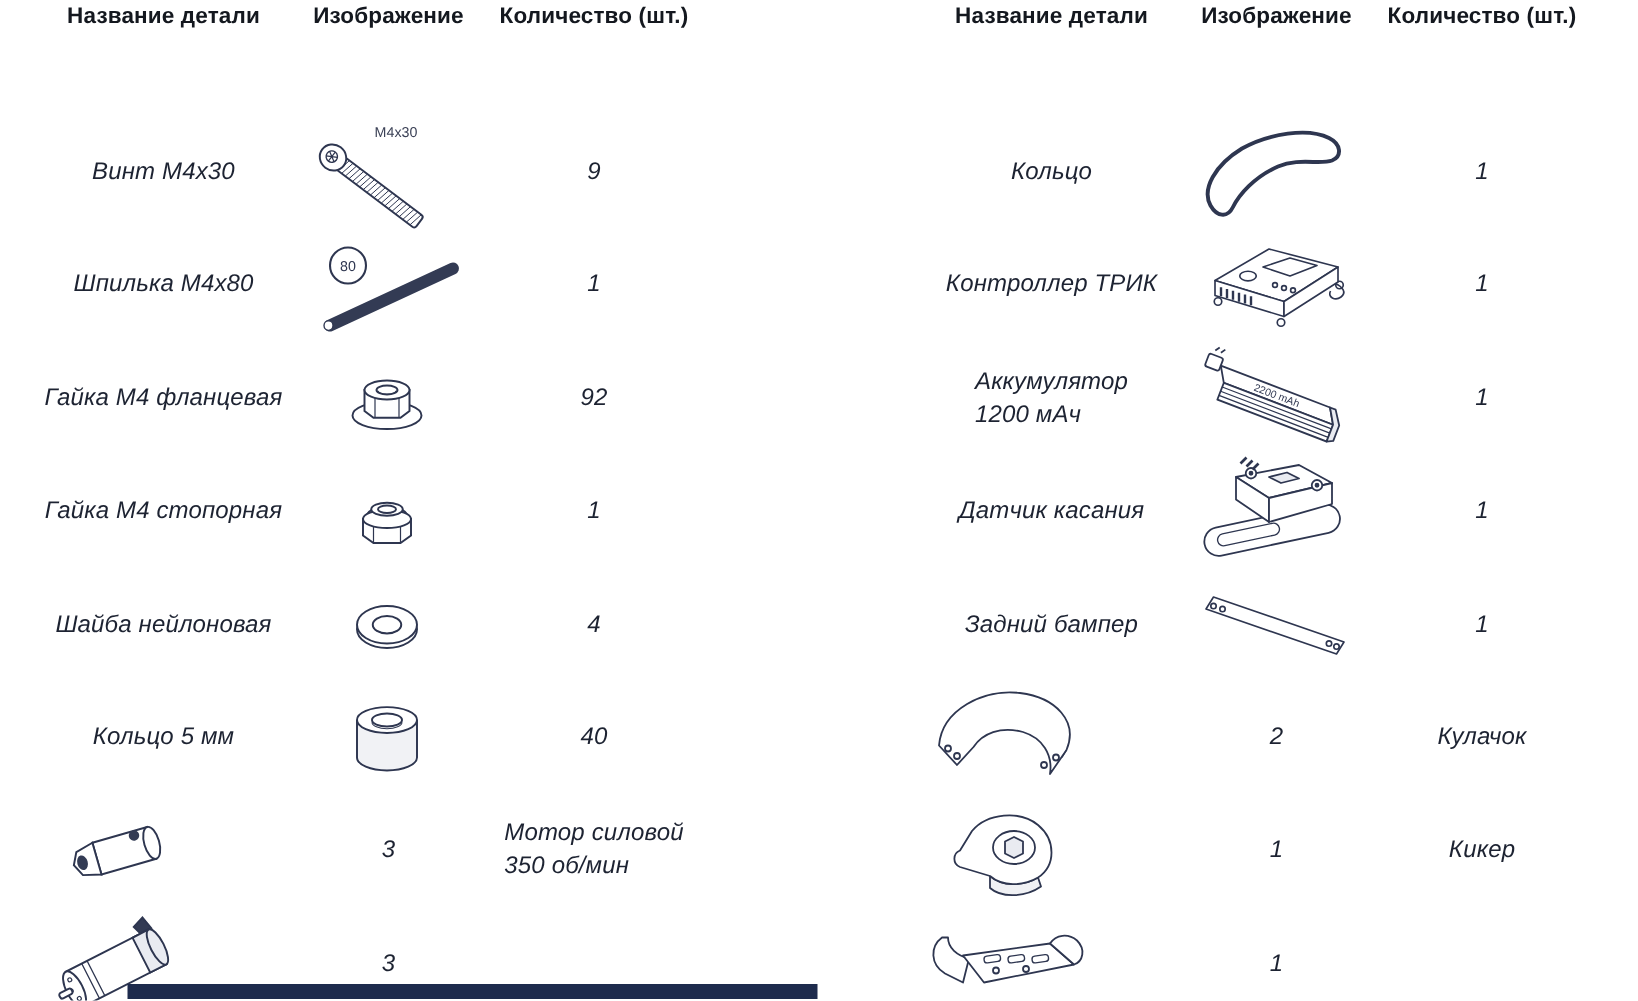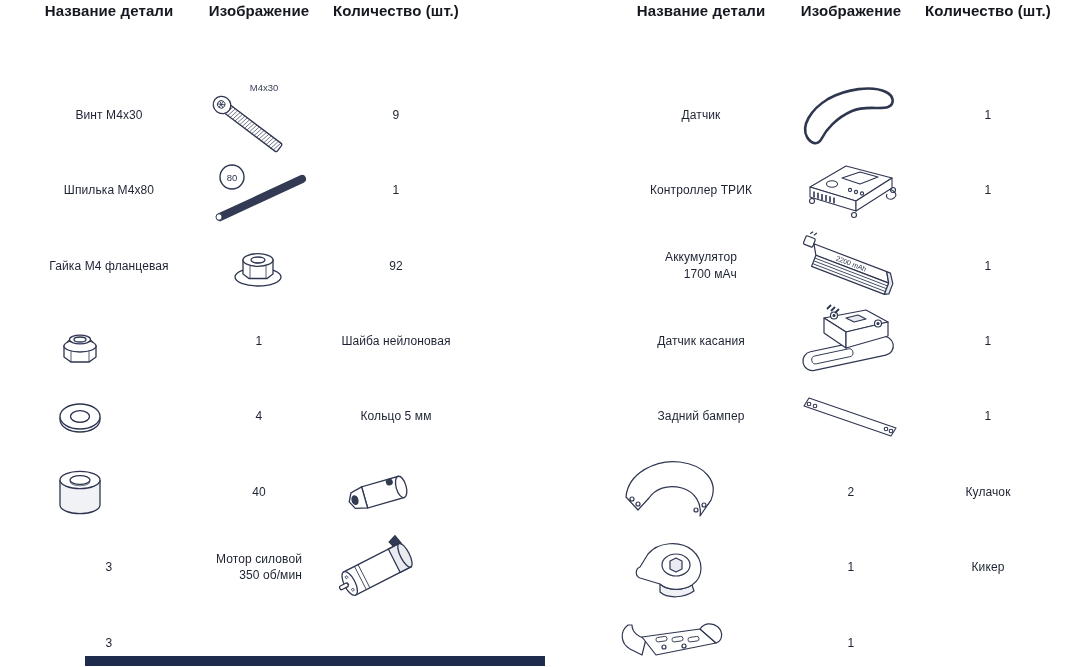--- a/index.html
+++ b/index.html
@@ -6,22 +6,22 @@
   body{
     width:1092px;height:667px;position:relative;overflow:hidden;
     font-family:"Liberation Sans",sans-serif;color:#1d2332;
   }
   .parts-table{position:absolute;top:2px;display:grid;
     grid-template-columns:178px 122px 152px;grid-auto-rows:75.4px;}
   .parts-table.left{left:20px;}
   .parts-table.right{left:612px;}
   .hcell{height:26px;display:flex;align-items:flex-start;justify-content:center;
     font-weight:bold;font-size:15px;letter-spacing:.1px;color:#14181f;white-space:nowrap;}
-  .cell{display:flex;align-items:center;justify-content:center;text-align:right;
-    font-size:12px;line-height:1.38;letter-spacing:.1px;white-space:pre-line;}
+  .cell{display:flex;align-items:center;justify-content:center;text-align:left;
+    font-size:16px;line-height:1.38;letter-spacing:.1px;white-space:pre-line;font-style:italic;}
   .imgcell{display:flex;align-items:center;justify-content:flex-start;overflow:visible;}
   svg{overflow:visible;display:block;}
   .footer-bar{position:absolute;left:85px;top:656px;width:460px;height:10px;background:#1e2b4d;}
 </style>
 </head>
 <body>
 
 <div class="parts-table left">
   <div class="hcell">Название детали</div>
   <div class="hcell">Изображение</div>
@@ -61,20 +61,21 @@
         <path d="M45,27 L45,41 L51,45.5 L69,45.5 L75,41 L75,27 Z"></path>
         <path d="M52,29 L52,45 M68,29 L68,45" stroke-width="0.8" fill="none"></path>
         <ellipse cx="60" cy="27" rx="15" ry="6.3"></ellipse>
         <ellipse cx="60" cy="27" rx="7" ry="3"></ellipse>
         <path d="M54,27.5 a6,2.4 0 0,0 12,0" fill="none" stroke-width="0.7"></path>
       </g>
     </svg>
   </div>
   <div class="cell">92</div>
 
+  <div class="cell">Гайка М4 стопорная</div>
   <div class="imgcell">
     <svg viewBox="0 0 120 66" width="120" height="66">
       <g stroke="#2e3650" fill="#ffffff" stroke-width="1.3">
         <path d="M44,38 L44,49 L51,54 L69,54 L76,49 L76,38 Z"></path>
         <path d="M51,41 L51,54 M69,41 L69,54" stroke-width="0.8" fill="none"></path>
         <path d="M46,38 C46,26.5 74,26.5 74,38 Z"></path>
         <ellipse cx="60" cy="38" rx="16" ry="6"></ellipse>
         <ellipse cx="60" cy="31.5" rx="10.5" ry="4.3"></ellipse>
         <ellipse cx="60" cy="31.5" rx="6" ry="2.5"></ellipse>
       </g>
@@ -140,21 +141,21 @@
     </svg>
   </div>
   <div class="cell">3</div>
 </div>
 
 <div class="parts-table right">
   <div class="hcell">Название детали</div>
   <div class="hcell">Изображение</div>
   <div class="hcell">Количество (шт.)</div>
 
-  <div class="cell">Датчик</div>
+  <div class="cell">Кольцо</div>
   <div class="imgcell">
     <svg viewBox="0 0 120 70" width="120" height="70">
       <path d="M17,57 C11,46 20,30 38,19 C56,9 82,5 96,12 C104,16 105,24 98,27 C90,30 76,25 62,31 C46,38 36,50 32,58 C28,66 21,64 17,57 Z" fill="#ffffff" stroke="#2e3650" stroke-width="2.6" stroke-linejoin="round"></path>
     </svg>
   </div>
   <div class="cell">1</div>
 
   <div class="cell">Контроллер ТРИК</div>
   <div class="imgcell">
     <svg viewBox="0 0 120 78" width="120" height="78">
@@ -171,21 +172,21 @@
           <circle cx="66" cy="41" r="1.6"></circle>
           <circle cx="72" cy="42.5" r="1.6"></circle>
         <path d="M24,40.5 l0,6 M28,41.7 l0,6 M32,42.9 l0,6 M36,44.1 l0,6 M40,45.3 l0,6 M44,46.5 l0,6" stroke-width="1.6" fill="none"></path>
         <path d="M100,38 c5,2 8,6 4,9 c-4,3 -9,0 -7,-4" fill="none"></path>
       </g>
     </svg>
   </div>
   <div class="cell">1</div>
 
   <div class="cell">Аккумулятор
-1700 мАч</div>
+1200 мАч</div>
   <div class="imgcell">
     <svg viewBox="0 0 120 78" width="120" height="78">
       <g transform="translate(22,16) rotate(21)" stroke="#2e3650" stroke-width="1.2" fill="#ffffff" stroke-linejoin="round">
         <rect x="-8" y="-5" width="10" height="9" rx="1.5"></rect>
         <path d="M-5,-8 l2,-3 M-1,-8 l2,-3" fill="none"></path>
         <path d="M2,0 L80,0 L86,10 L8,10 Z"></path>
         <path d="M8,10 L86,10 L86,22 L8,22 Z"></path>
         <path d="M8,13 L86,13 M8,16 L86,16 M8,19 L86,19" fill="none" stroke-width="0.8"></path>
         <path d="M86,10 L80,0 L84,0 L90,9 L90,20 L86,22 Z" fill="#e9ebf1"></path>
         <text x="44" y="7.6" font-size="7" text-anchor="middle" fill="#2e3650" stroke="none">2200 mAh</text>

